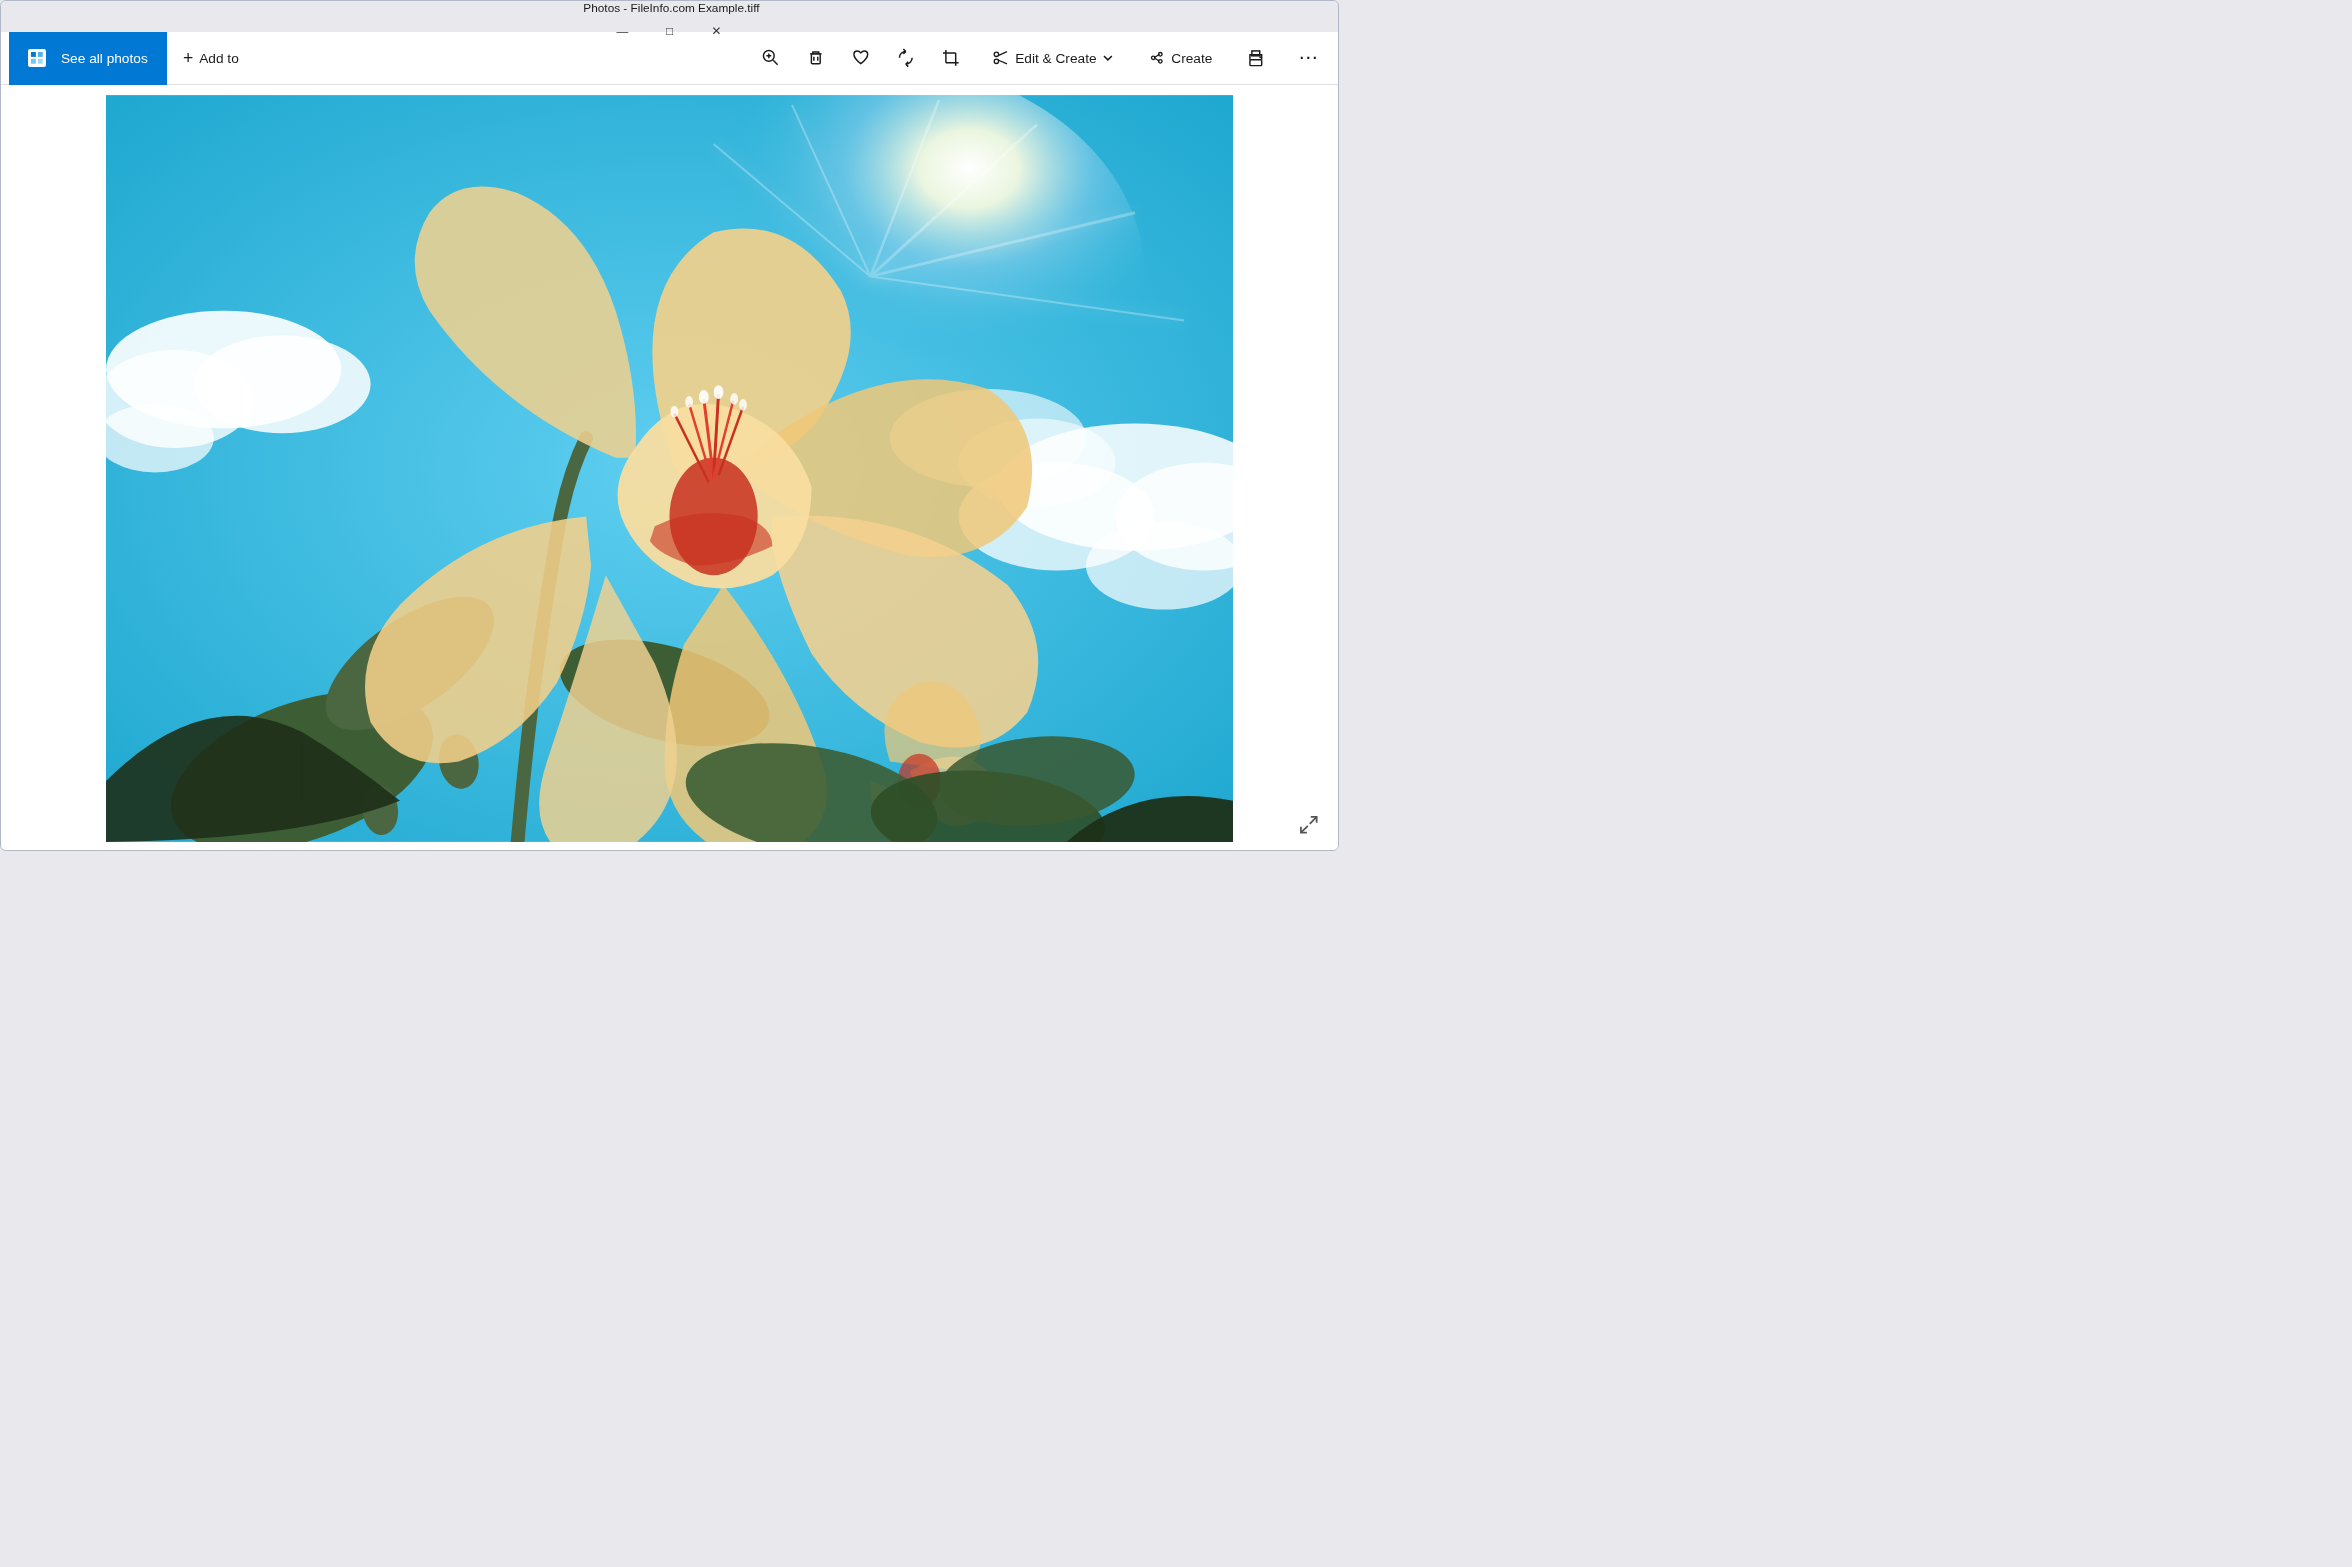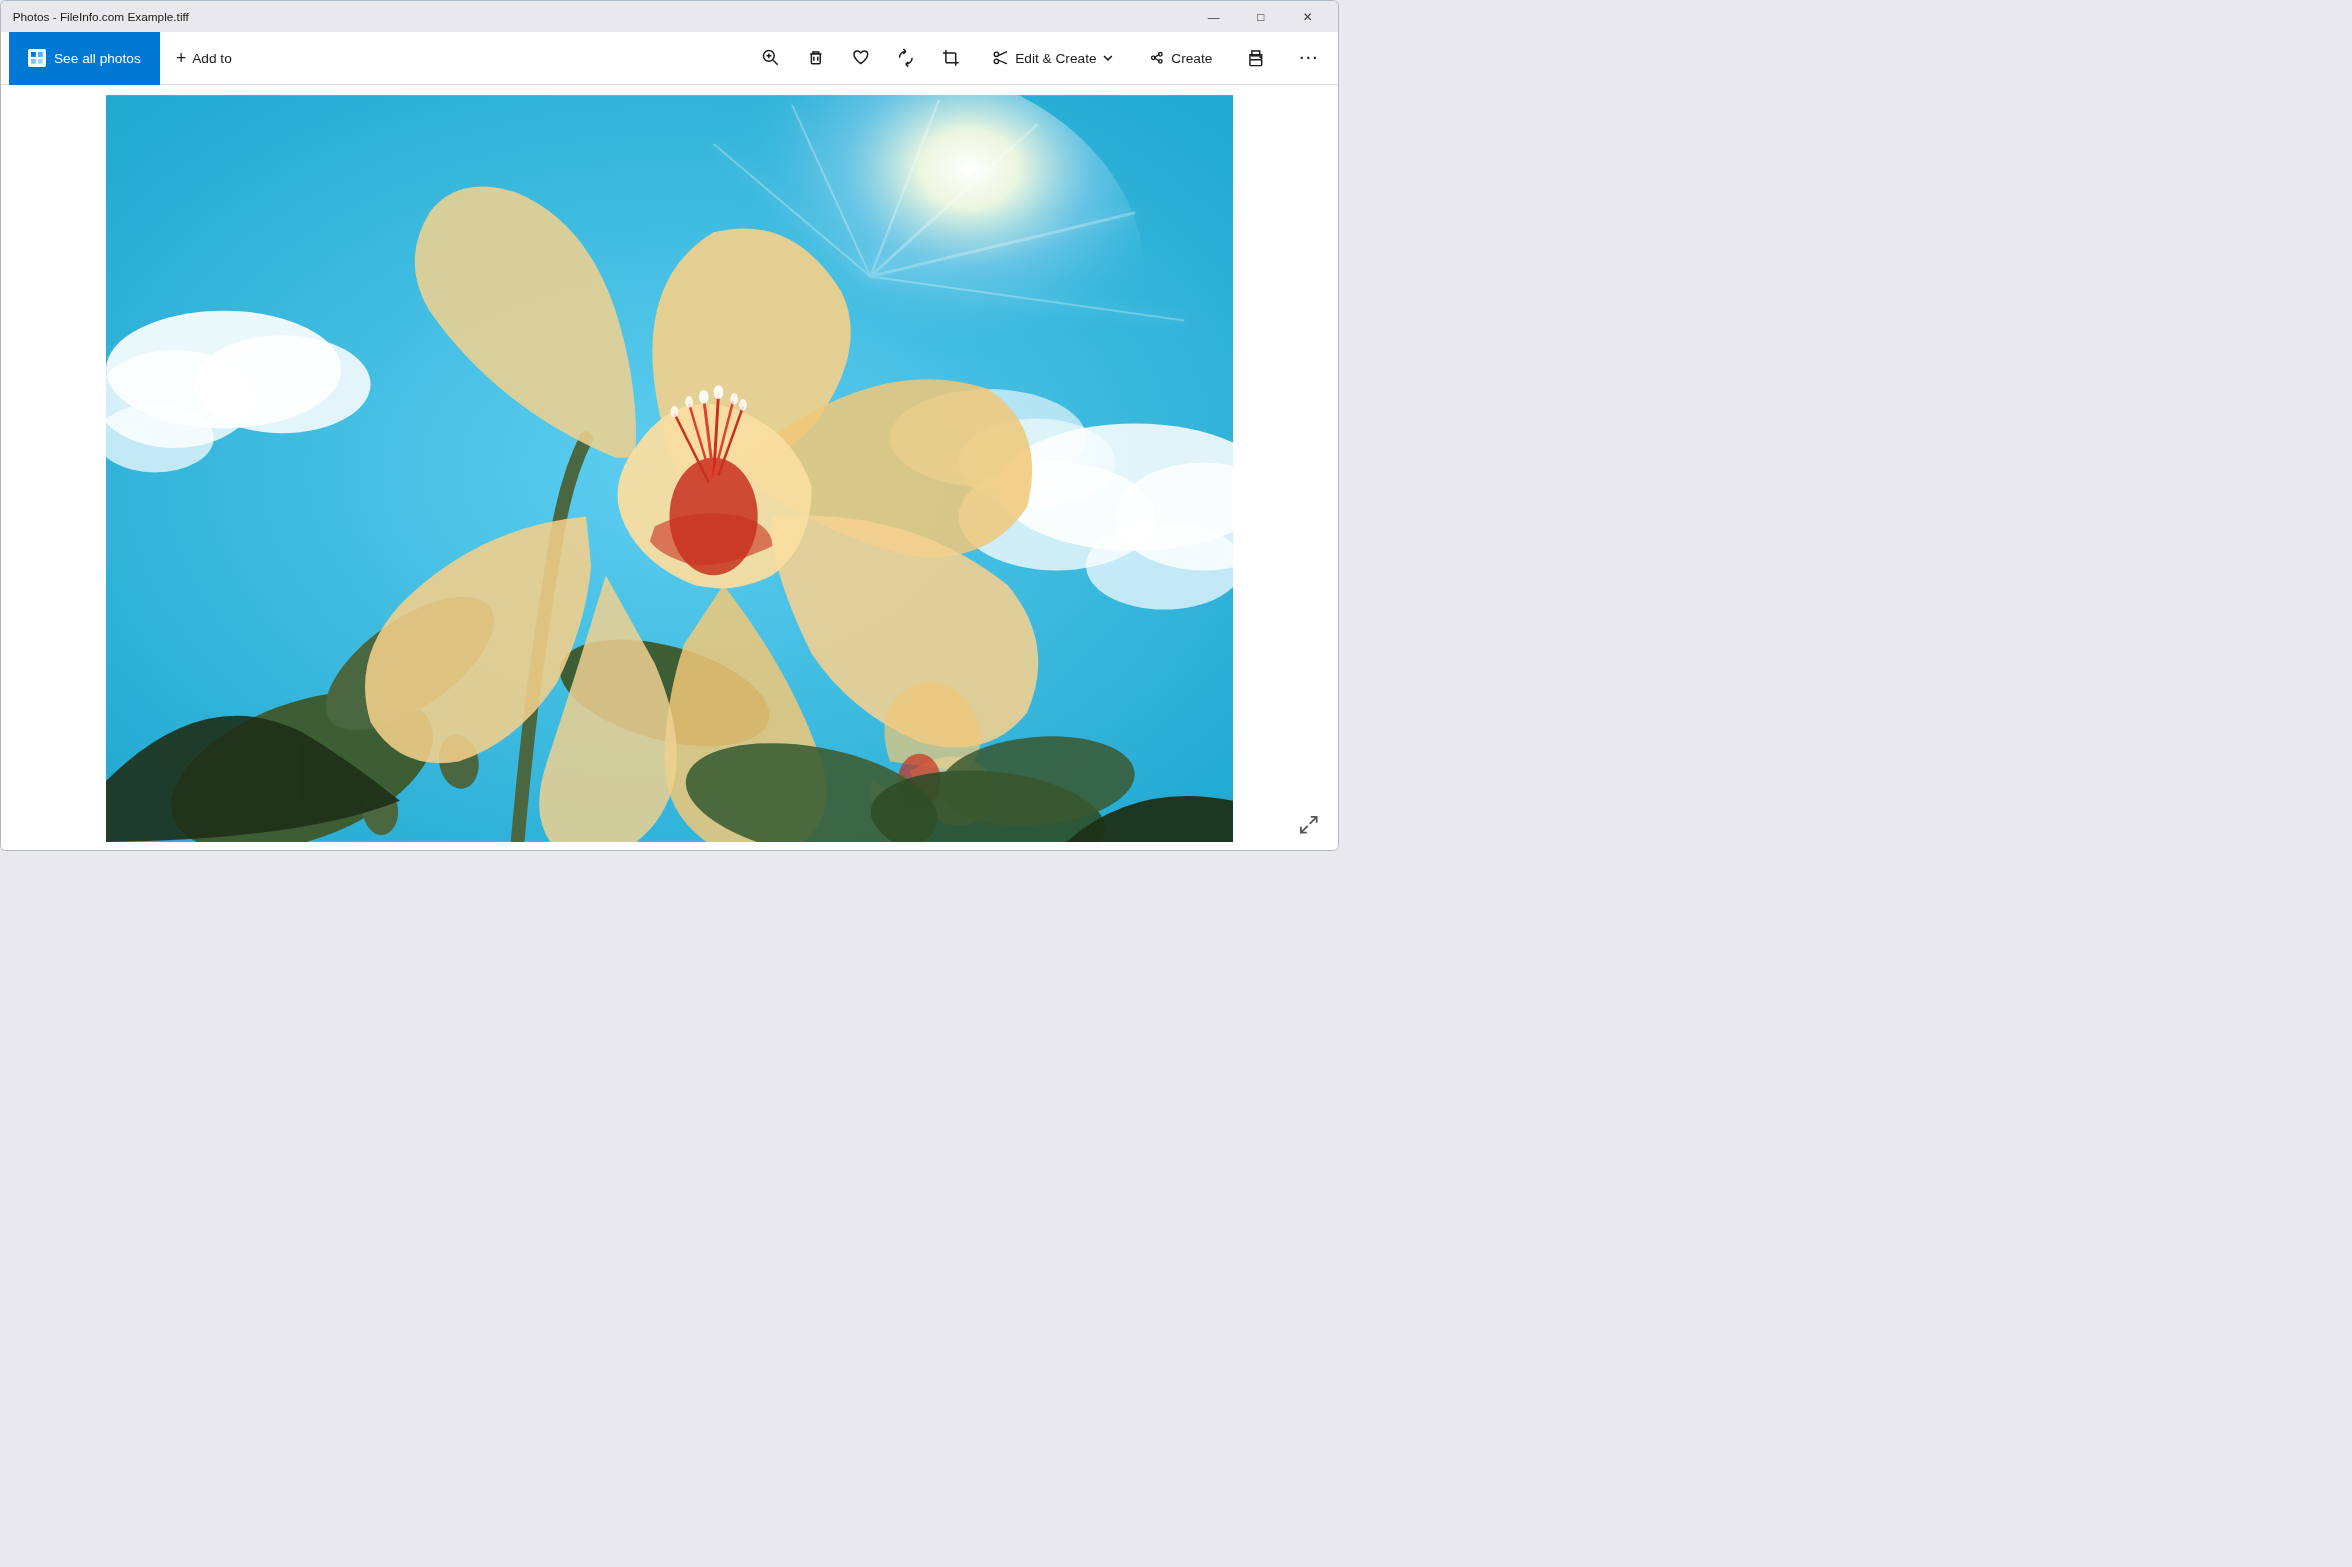--- a/index.html
+++ b/index.html
@@ -15,20 +15,21 @@
 
     
     .title-bar {
       height: 31px;
       background: #e8e8ed;
       display: flex;
       align-items: center;
       justify-content: space-between;
       padding: 0 7.8px;
       user-select: none;
+      flex-direction: column;
     }
     .title-bar-text {
       font-size: 11.8px;
       color: #1a1a1a;
       margin-left: 3.9px;
     }
     .title-bar-controls {
       display: flex;
       gap: 2px;
     }
@@ -58,21 +59,21 @@
     .see-all-btn {
       background: #0078d4;
       color: #fff;
       border: none;
       height: 53px;
       padding: 0 19.6px;
       font-size: 13.7px;
       cursor: pointer;
       display: flex;
       align-items: center;
-      gap: 8px;
+      gap: 15px;
       white-space: nowrap;
     }
     .see-all-icon {
       width: 17.6px;
       height: 17.6px;
       background: #fff;
       display: flex;
       align-items: center;
       justify-content: center;
       border-radius: 2px;

